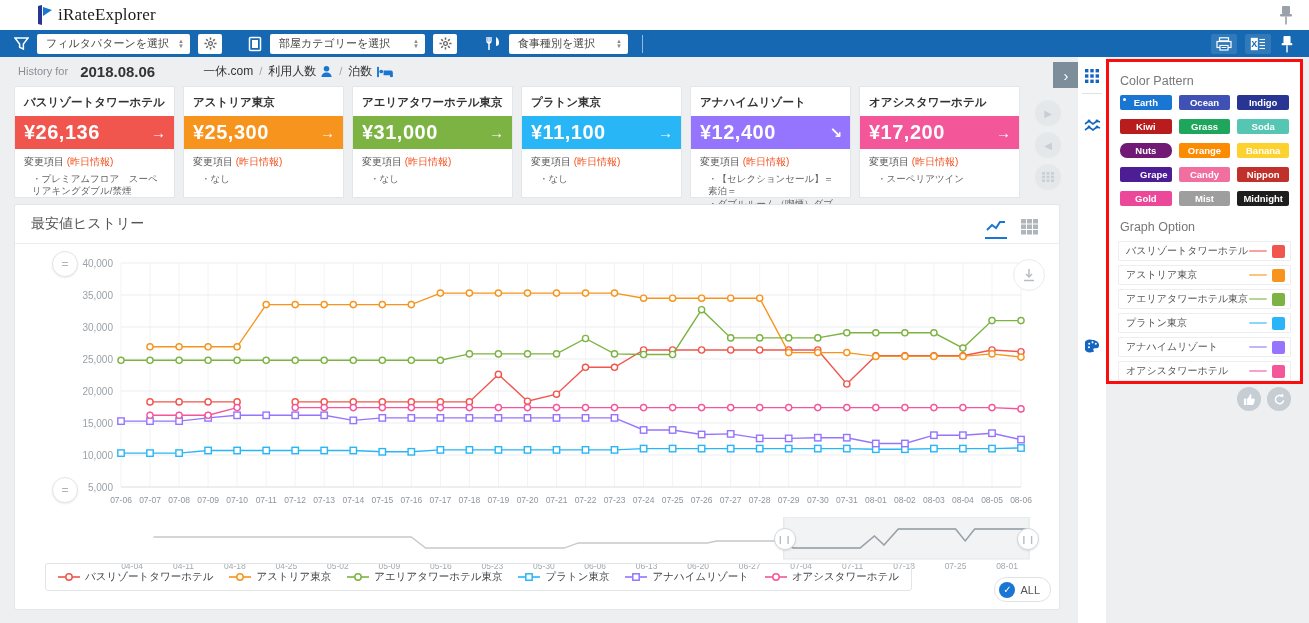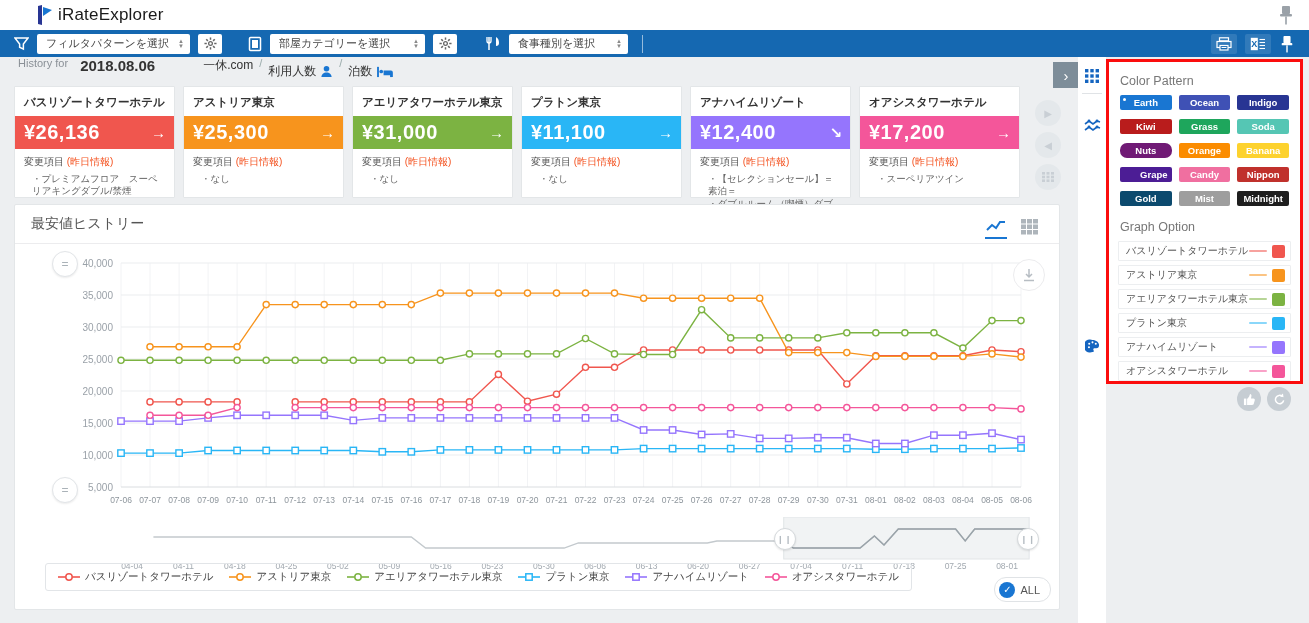--- a/index.html
+++ b/index.html
@@ -1,38 +1,38 @@
 <!DOCTYPE html>
 <html><head>
 <meta charset="utf-8">
 <style>
   html,body{margin:0;padding:0;}
   body{width:1309px;height:623px;overflow:hidden;background:#edeff1;
        font-family:"Liberation Sans","DejaVu Sans",sans-serif;position:relative;}
   .app{position:absolute;inset:0;}
   
-  .topbar{position:absolute;left:0;top:0;width:100%;height:30px;background:#fff;}
+  .topbar{position:absolute;left:0;top:0;width:100%;height:30px;background:#fff;font-family:Liberation Serif, serif;}
   .logo{position:absolute;left:34px;top:4px;display:flex;align-items:center;gap:4px;}
   .logo-text{font-size:17px;color:#1b1b1b;letter-spacing:.2px;}
   .pin-top{position:absolute;right:14px;top:4px;width:18px;height:22px;}
   
   .toolbar{position:absolute;left:0;top:30px;width:100%;height:27px;background:#1568b1;
            display:flex;align-items:center;padding:0 14px;box-sizing:border-box;gap:8px;}
   .tb-sel{background:#fff;border-radius:2px;height:20px;display:flex;align-items:center;
           padding:0 6px 0 9px;font-size:11px;color:#444;gap:8px;cursor:pointer;}
   .caret{display:flex;flex-direction:column;line-height:5px;font-size:6px;color:#888;}
   .tb-btn{background:#fff;border-radius:2px;height:20px;width:24px;display:flex;
           align-items:center;justify-content:center;cursor:pointer;}
   .tb-div{width:1px;height:18px;background:rgba(255,255,255,.55);margin:0 6px;}
   .tb-right{margin-left:auto;display:flex;align-items:center;gap:8px;}
   .tb-ic{width:26px;height:20px;display:flex;align-items:center;justify-content:center;
          background:rgba(255,255,255,.12);border-radius:2px;cursor:pointer;}
   
   .subhead{position:absolute;left:0;top:57px;width:1216px;height:28px;display:flex;
-           padding-left:18px;box-sizing:border-box;gap:6px;}
+           align-items:center;padding-left:18px;box-sizing:border-box;gap:6px;}
   .sh-label{font-size:11px;color:#8a9097;}
   .sh-date{font-size:15px;font-weight:bold;color:#333;margin-left:6px;}
   .sh-site{font-size:12px;color:#333;margin-left:42px;}
   .sh-sep{font-size:11px;color:#9aa;}
   .sh-item{font-size:12px;color:#333;display:flex;align-items:center;gap:4px;}
   .collapse-btn{position:absolute;left:1053px;top:62px;width:26px;height:26px;background:#7d8d99;
                 color:#fff;font-size:15px;display:flex;align-items:center;justify-content:center;
                 cursor:pointer;}
   
   .cards{position:absolute;left:14px;top:86px;display:flex;gap:8px;}
@@ -781,21 +781,21 @@
         <div class="sw" style="background: rgb(40, 53, 147);">Indigo</div>
         <div class="sw" style="background: #b91c1c;">Kiwi</div>
         <div class="sw" style="background: rgb(30, 166, 92);">Grass</div>
         <div class="sw" style="background: rgb(85, 198, 180);">Soda</div>
         <div class="sw" style="background: #701a75; border-radius: 7px;">Nuts</div>
         <div class="sw" style="background: rgb(251, 140, 0);">Orange</div>
         <div class="sw" style="background: rgb(253, 210, 46);">Banana</div>
         <div class="sw" style="background: #4c1d95; padding-left: 16px;">Grape</div>
         <div class="sw" style="background: rgb(240, 111, 160);">Candy</div>
         <div class="sw" style="background: rgb(192, 49, 44);">Nippon</div>
-        <div class="sw" style="background: #0c4a6e;">Gold</div>
+        <div class="sw" style="background: #ec4899;">Gold</div>
         <div class="sw" style="background: rgb(158, 158, 158);">Mist</div>
         <div class="sw" style="background: rgb(30, 30, 30);">Midnight</div>
       </div>
     <div class="gopt">
       <div class="rp-title">Graph Option</div>
       <div id="gopt-list">
           <div class="go-row">
             <span class="go-label">バスリゾートタワーホテル</span>
             <span class="go-line" style="background:#f0564e"></span>
             <span class="go-sq" style="background:#f0564e"></span>

